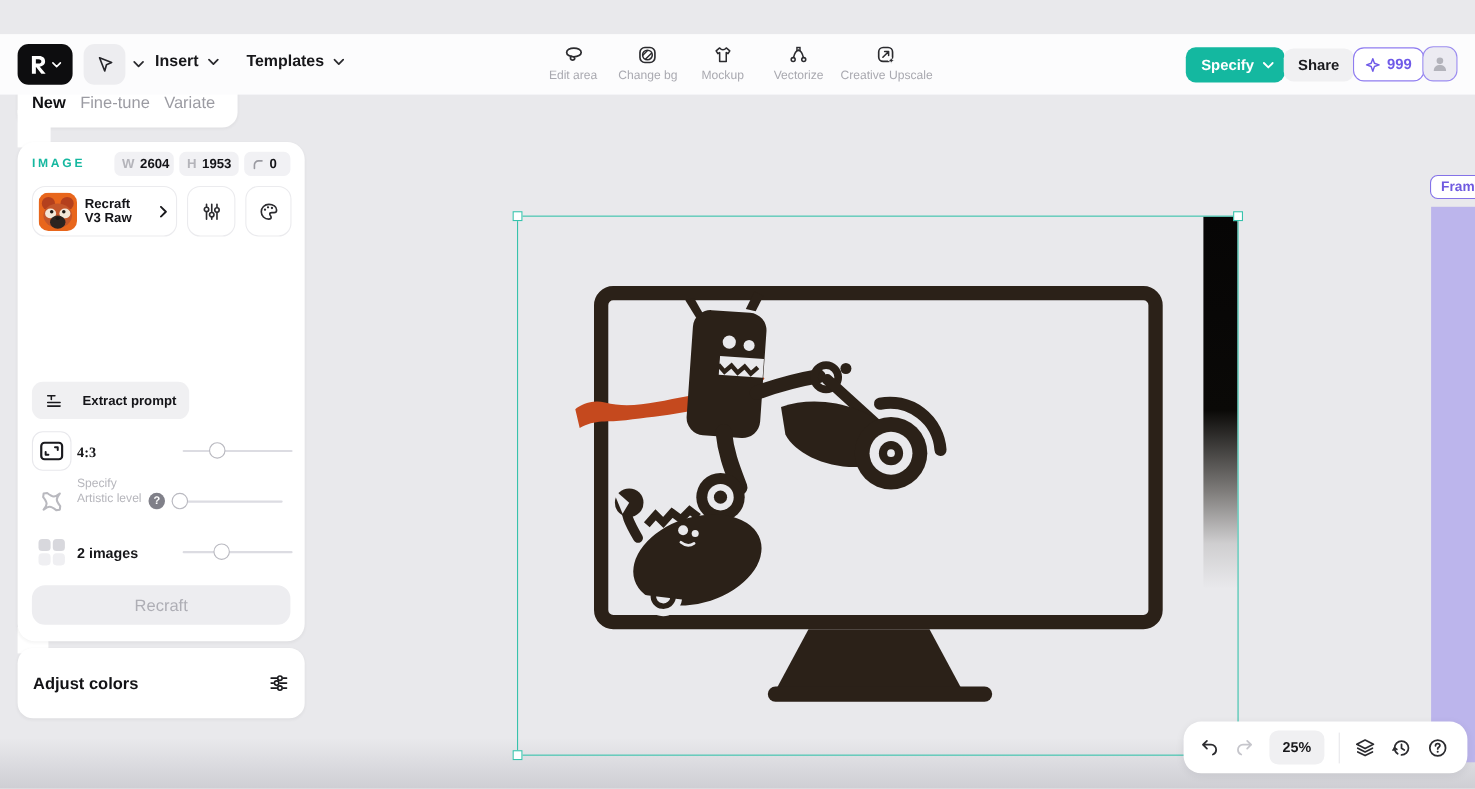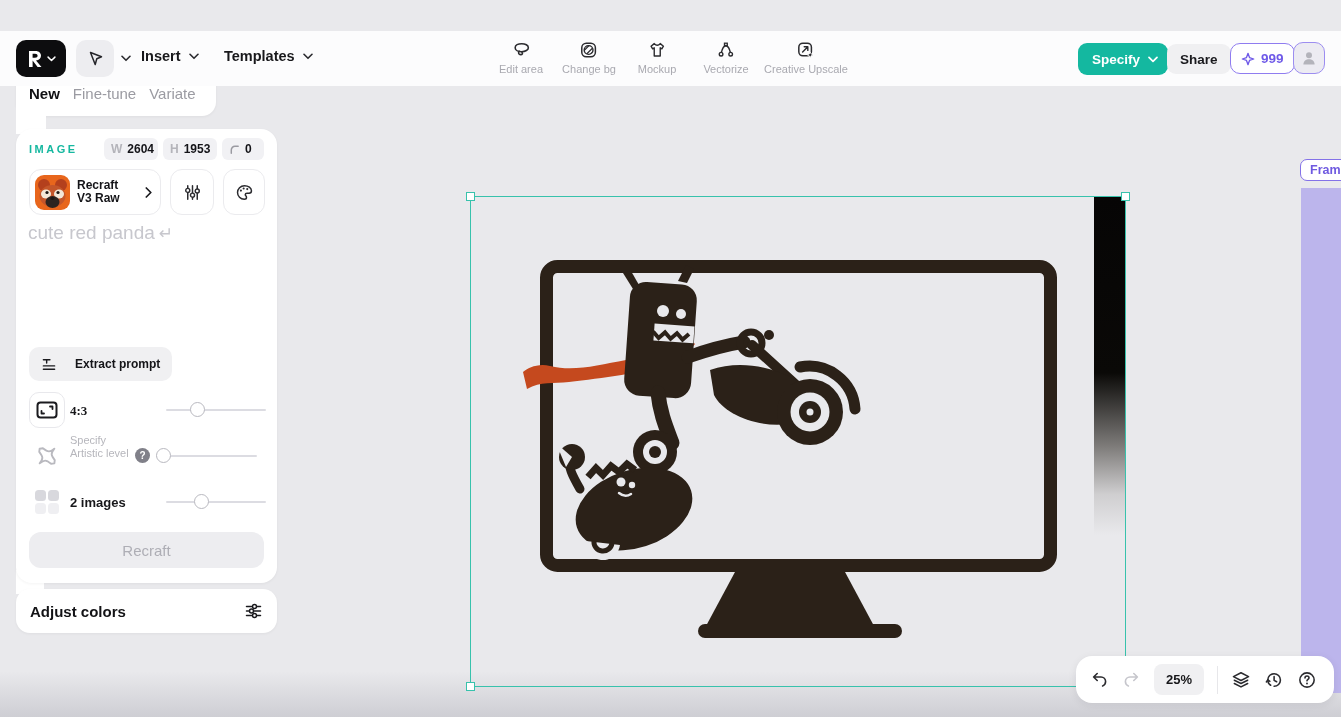--- a/index.html
+++ b/index.html
@@ -33,21 +33,21 @@
 
   
   .card { position:absolute; background:#fff; box-shadow:0 1px 3px rgba(30,30,40,0.05); z-index:20; }
   .tabs-card { left:16px; top:71px; width:200px; height:45px; border-radius:14px; display:flex; align-items:center; padding:0 13px; gap:13px; }
   .bridge1 { left:16px; top:100px; width:30px; height:34px; border-radius:0; box-shadow:none; }
   .tab { font-size:15px; cursor:pointer; }
   .tab.active { font-weight:700; color:#101013; }
   .tab.idle { font-weight:400; color:#9b9ba2;text-align:right; }
   .settings-card { left:16px; top:129px; width:261px; height:454px; border-radius:16px; }
   .bridge2 { left:16px; top:570px; width:28px; height:24px; box-shadow:none; }
-  .adjust-card { left:16px; top:589px; width:261px; height:44px; border-radius:14px; display:flex; align-items:center; justify-content:space-between; padding:0 14px; }
+  .adjust-card { left:16px; top:589px; width:261px; height:64px; border-radius:14px; display:flex; align-items:center; justify-content:space-between; padding:0 14px; }
   .adjust-card .t { font-size:15px; font-weight:700; color:#131316; }
 
   .sec-label { position:absolute; left:13px; top:14px; font-size:11px; font-weight:700; letter-spacing:2.5px; color:#16b8a0; }
   .dim-pill { position:absolute; top:9px; height:22px; background:#f1f1f4; border-radius:6px; display:flex; align-items:center; gap:5px; padding:0 7px; font-size:12px; cursor:text; }
   .dim-pill .k { color:#b4b4ba; font-weight:600; }
   .dim-pill .v { color:#141418; font-weight:700; }
   .pill-w { left:88px; width:54px; } .pill-h { left:147px; width:54px; } .pill-r { left:206px; width:42px; }
 
   .model-btn { position:absolute; left:13px; top:40px; width:132px; height:46px; border:1px solid #ebebee; border-radius:12px; display:flex; align-items:center; gap:7px; padding:0 8px 0 5px; cursor:pointer; background:#fff; }
   .thumb { width:35px; height:35px; border-radius:9px; overflow:hidden; flex:none; }
@@ -309,23 +309,20 @@
   </div>
   <div class="sq-btn palette-btn">
     <svg width="19" height="19" viewBox="0 0 18 18">
       <path d="M9,2.6 C5.2,2.6 2.4,5.4 2.4,9 C2.4,12.6 5.2,15.4 8.8,15.4 C10.2,15.4 10.9,14.6 10.9,13.7 C10.9,12.3 9.7,12.1 9.7,11.1 C9.7,10.3 10.4,9.8 11.4,9.8 L13.3,9.8 C14.6,9.8 15.6,8.7 15.6,7.4 C15.6,4.6 12.6,2.6 9,2.6 Z" fill="none" stroke="#2b2b2f" stroke-width="1.4"></path>
       <circle cx="5.6" cy="7.2" r="1" fill="#2b2b2f"></circle>
         <circle cx="8.2" cy="5.2" r="1" fill="#2b2b2f"></circle>
         <circle cx="11.6" cy="5.8" r="1" fill="#2b2b2f"></circle>
     </svg>
   </div>
 
-  <div class="prompt">
-    <span>cute red panda</span><span class="ret">↵</span>
-  </div>
 
   <div class="extract-btn">
     <svg width="16" height="15" viewBox="0 0 17 16">
       <g stroke="#1a1a1e" stroke-width="1.5" stroke-linecap="round">
         <path d="M2.5,3 H9.5 M6,3 V6.5 M2.5,9.5 H14.5 M2.5,13 H14.5"></path>
       </g>
     </svg>
     <span>Extract prompt</span>
   </div>
 

